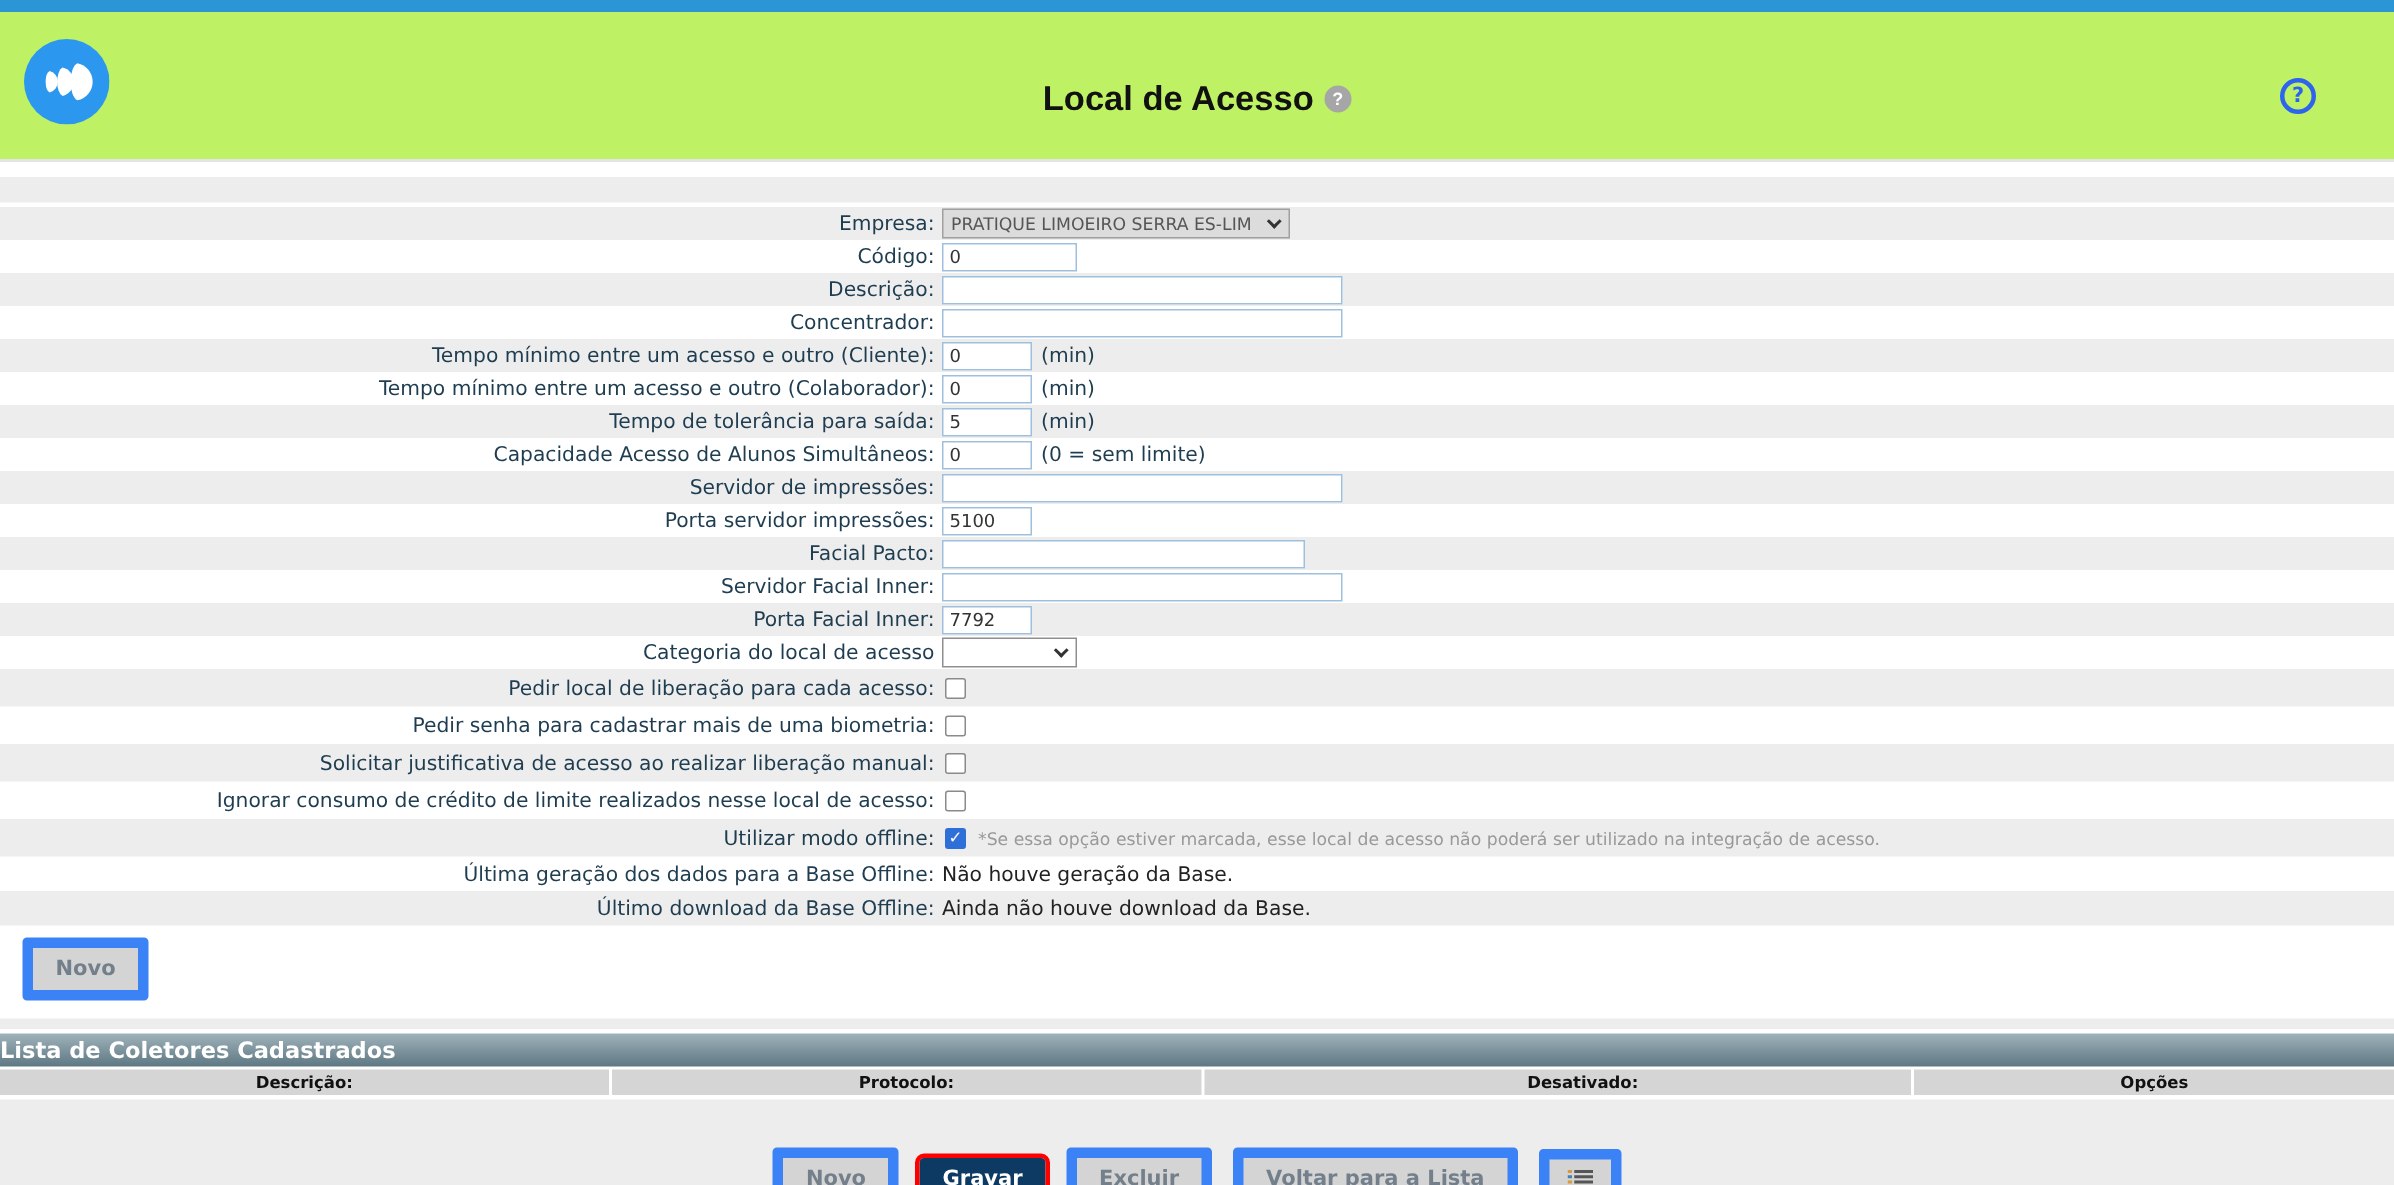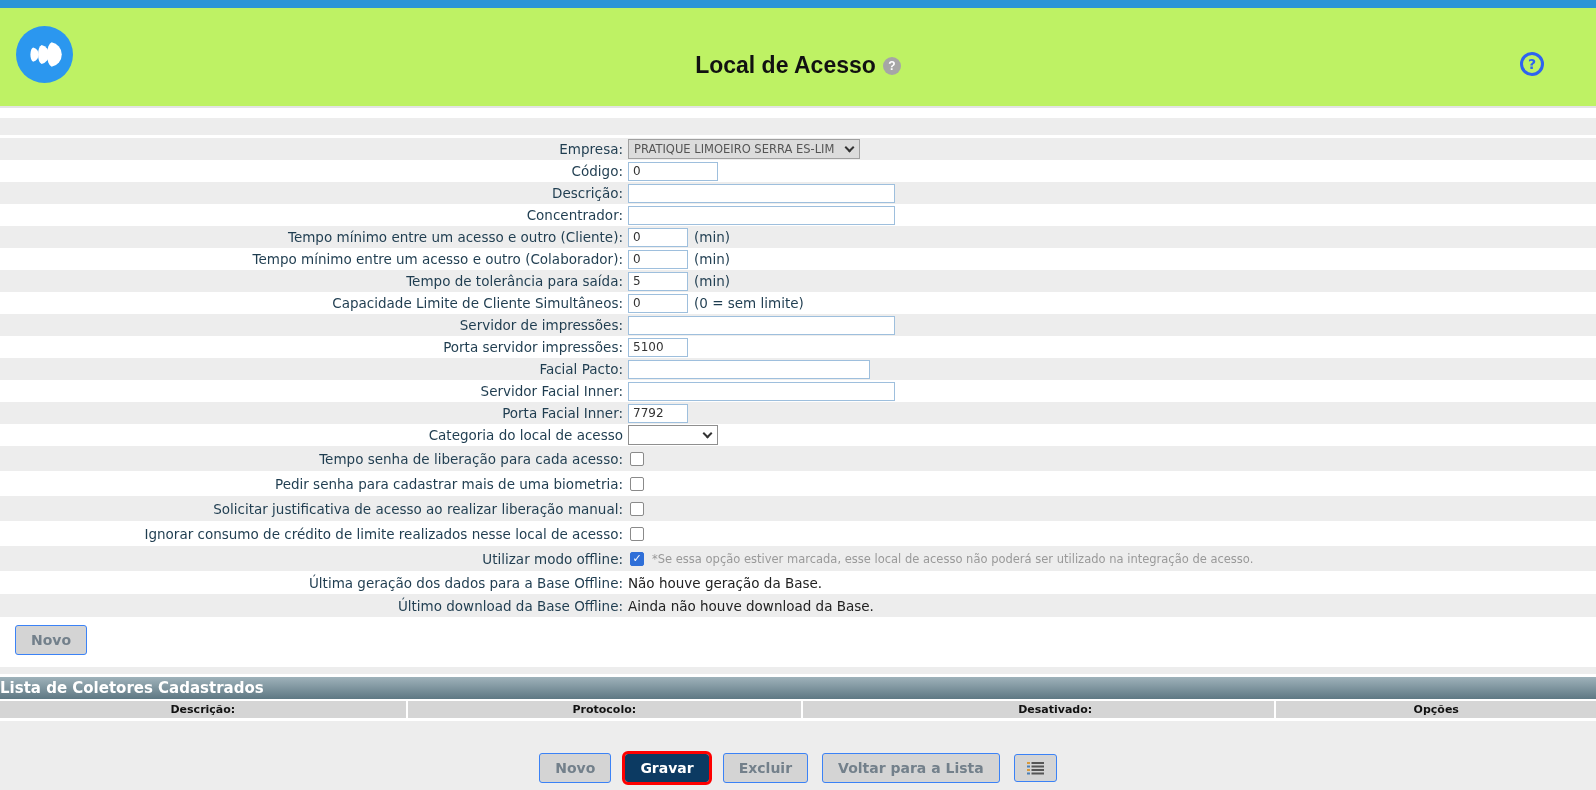--- a/index.html
+++ b/index.html
@@ -41,21 +41,21 @@
   .chev { width:7px; height:7px; border-right:2px solid #333; border-bottom:2px solid #333;
           transform:rotate(45deg); margin:-3px 1px 0 6px; flex:none; }
   .cb { width:14px; height:14px; border:1px solid #8a8a8a; border-radius:2px; background:#fff;
         margin-left:2px; cursor:pointer; display:inline-flex; align-items:center; justify-content:center; }
   .cb-checked { background:#2f6fd8; border-color:#2f6fd8; }
   .cb-checked::after { content:"✓"; color:#fff; font-size:11px; font-weight:bold; line-height:1; }
   .note { margin-left:8px; font-size:11.5px; color:#999; }
   .rowval { font-size:13.5px; color:#222; }
 
   
-  .btn { display:inline-block; background:#d4d4d4; border:1px solid #3b82f6; border-radius:3px;
+  .btn { display:inline-block; background:#d4d4d4; border:7px solid #3b82f6; border-radius:3px;
          color:#73808b; font-family:"DejaVu Sans",sans-serif; font-size:14px; font-weight:bold;
          padding:6px 15px; cursor:pointer; text-align:center; }
   .top-novo { margin:8px 0 0 15px; }
   .btn-primary { background:#0c3a62; border:none; outline:3px solid #fe0000; color:#fff; }
   .btn-icon { padding:6px 12px; line-height:0; }
 
   
   .pre-strip { height:7px; background:#ededed; margin-top:12px; }
   .section-bar { margin-top:3px; height:22px; background:linear-gradient(#9fb2ba,#5e7883);
                  color:#fff; font-size:15px; font-weight:600; text-align:left; line-height:22px; }
@@ -139,21 +139,21 @@
 
   <div class="row gray">
     <div class="lbl">Tempo de tolerância para saída:</div>
     <div class="fld">
         <input class="ti w-sm" value="5" style="">
         <span class="suffix">(min)</span>
       </div>
   </div>
 
   <div class="row">
-    <div class="lbl">Capacidade Limite de Cliente Simultâneos:</div>
+    <div class="lbl">Capacidade Acesso de Alunos Simultâneos:</div>
     <div class="fld">
         <input class="ti w-sm" value="0" style="">
         <span class="suffix">(0 = sem limite)</span>
       </div>
   </div>
 
   <div class="row gray">
     <div class="lbl">Servidor de impressões:</div>
     <div class="fld">
         <input class="ti w-lg" value="" style="">
@@ -192,21 +192,21 @@
     <div class="lbl">Categoria do local de acesso</div>
     <div class="fld">
       <div class="sel sel-cat">
         <span class="sel-val"></span>
         <span class="chev"></span>
       </div>
     </div>
   </div>
 
   <div class="row gray cbrow">
-    <div class="lbl">Tempo senha de liberação para cada acesso:</div>
+    <div class="lbl">Pedir local de liberação para cada acesso:</div>
     <div class="fld">
         <span class="cb"></span>
       </div>
   </div>
 
   <div class="row cbrow">
     <div class="lbl">Pedir senha para cadastrar mais de uma biometria:</div>
     <div class="fld">
         <span class="cb"></span>
       </div>

